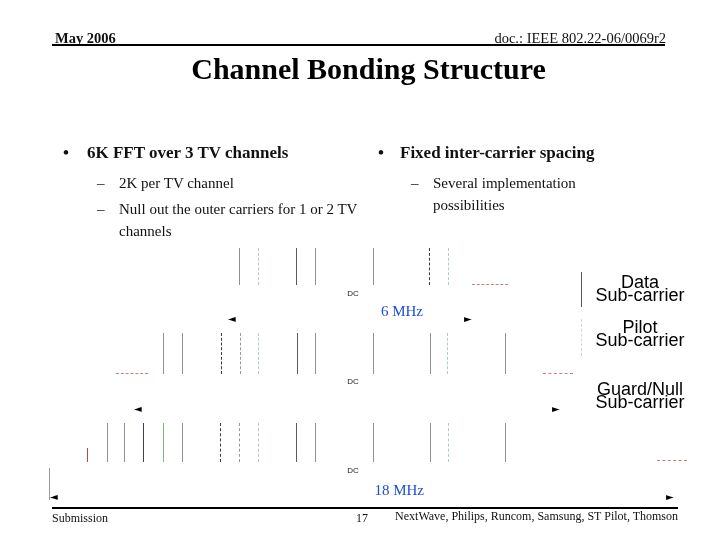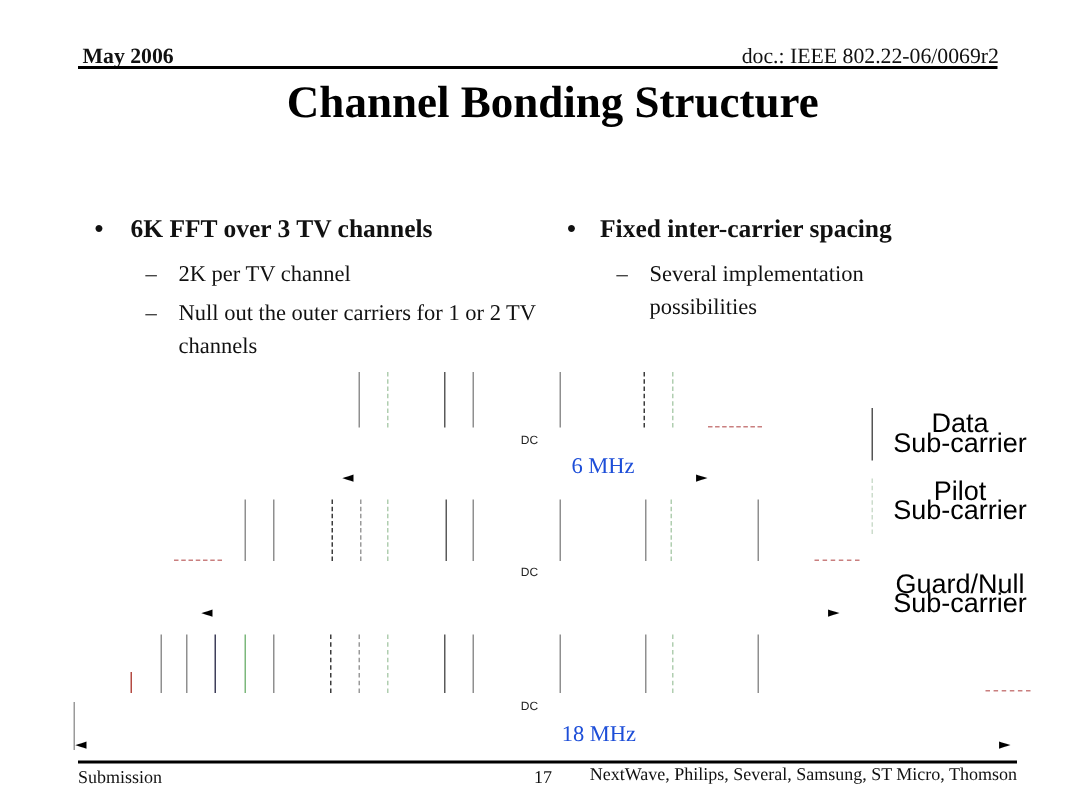--- a/index.html
+++ b/index.html
@@ -145,16 +145,16 @@
   <div class="sample-guard"></div>
   <div class="legend-label" style="top:367px;margin-top:16px;">
     <div>Guard/Null</div>
     <div>Sub-carrier</div>
   </div>
 
   <div class="ftr-line"></div>
   <div class="ftr-left">Submission</div>
   <div class="ftr-page">17</div>
   <div class="ftr-right">
-    <div>NextWave, Philips, Several, Samsung, ST Micro, Thomson</div>
+    <div>NextWave, Philips, Runcom, Samsung, ST Pilot, Thomson</div>
   </div>
 
 </div>
 
 </body></html>

